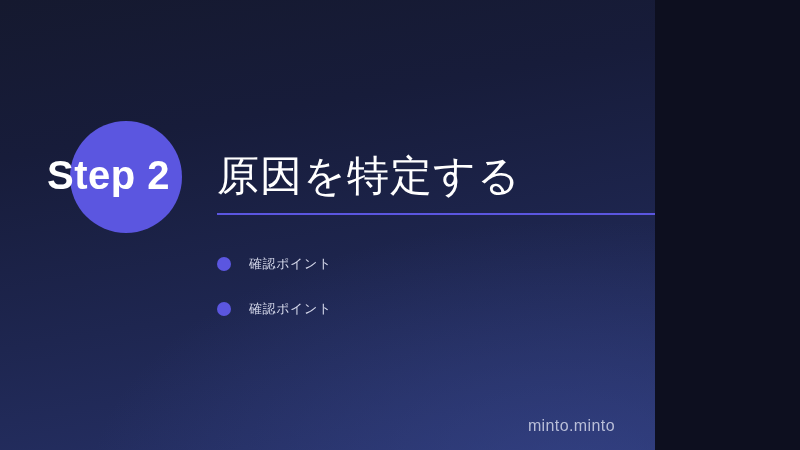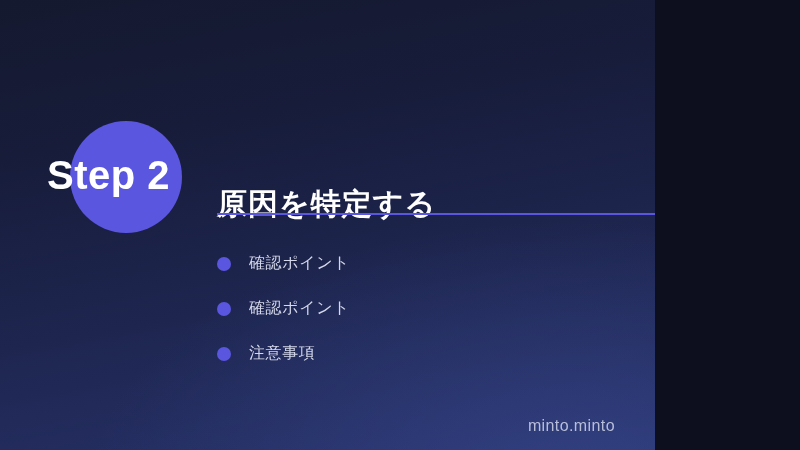--- a/index.html
+++ b/index.html
@@ -43,27 +43,26 @@
     color: #ffffff;
     letter-spacing: 0.5px;
     white-space: nowrap;
     z-index: 3;
   }
 
   .title {
     position: absolute;
     left: 217px;
     top: 148px;
-    font-size: 30px;
-    font-weight: bold;
+    font-size: 42px;
+    font-weight: normal;
     color: #ffffff;
     letter-spacing: 1px;
     white-space: nowrap;
     z-index: 3;
-    margin-top: 36px;
   }
 
   .divider {
     position: absolute;
     left: 217px;
     top: 213px;
     width: 485px;
     height: 2px;
     background: #5b56e0;
     z-index: 3;
@@ -82,21 +81,21 @@
   }
   .bullet-dot {
     width: 14px;
     height: 14px;
     border-radius: 50%;
     background: #5b56e0;
     flex: 0 0 auto;
   }
   .bullet-text {
     margin-left: 18px;
-    font-size: 16px;
+    font-size: 13px;
     color: #d5d8ea;
     letter-spacing: 0.6px;
     white-space: nowrap;
   }
 
   .footer-brand {
     position: absolute;
     right: 40px;
     bottom: 15px;
     font-size: 16px;
@@ -123,22 +122,18 @@
     <div class="bullet-row">
       <span class="bullet-dot"></span>
       <span class="bullet-text">確認ポイント</span>
     </div>
 
     <div class="bullet-row">
       <span class="bullet-dot"></span>
       <span class="bullet-text">確認ポイント</span>
     </div>
 
-    <div class="bullet-row">
-      <span class="bullet-dot"></span>
-      <span class="bullet-text">注意事項</span>
-    </div>
 
   </div>
 
   <div class="footer-brand">minto.minto</div>
 
 </div>
 
 </body></html>

